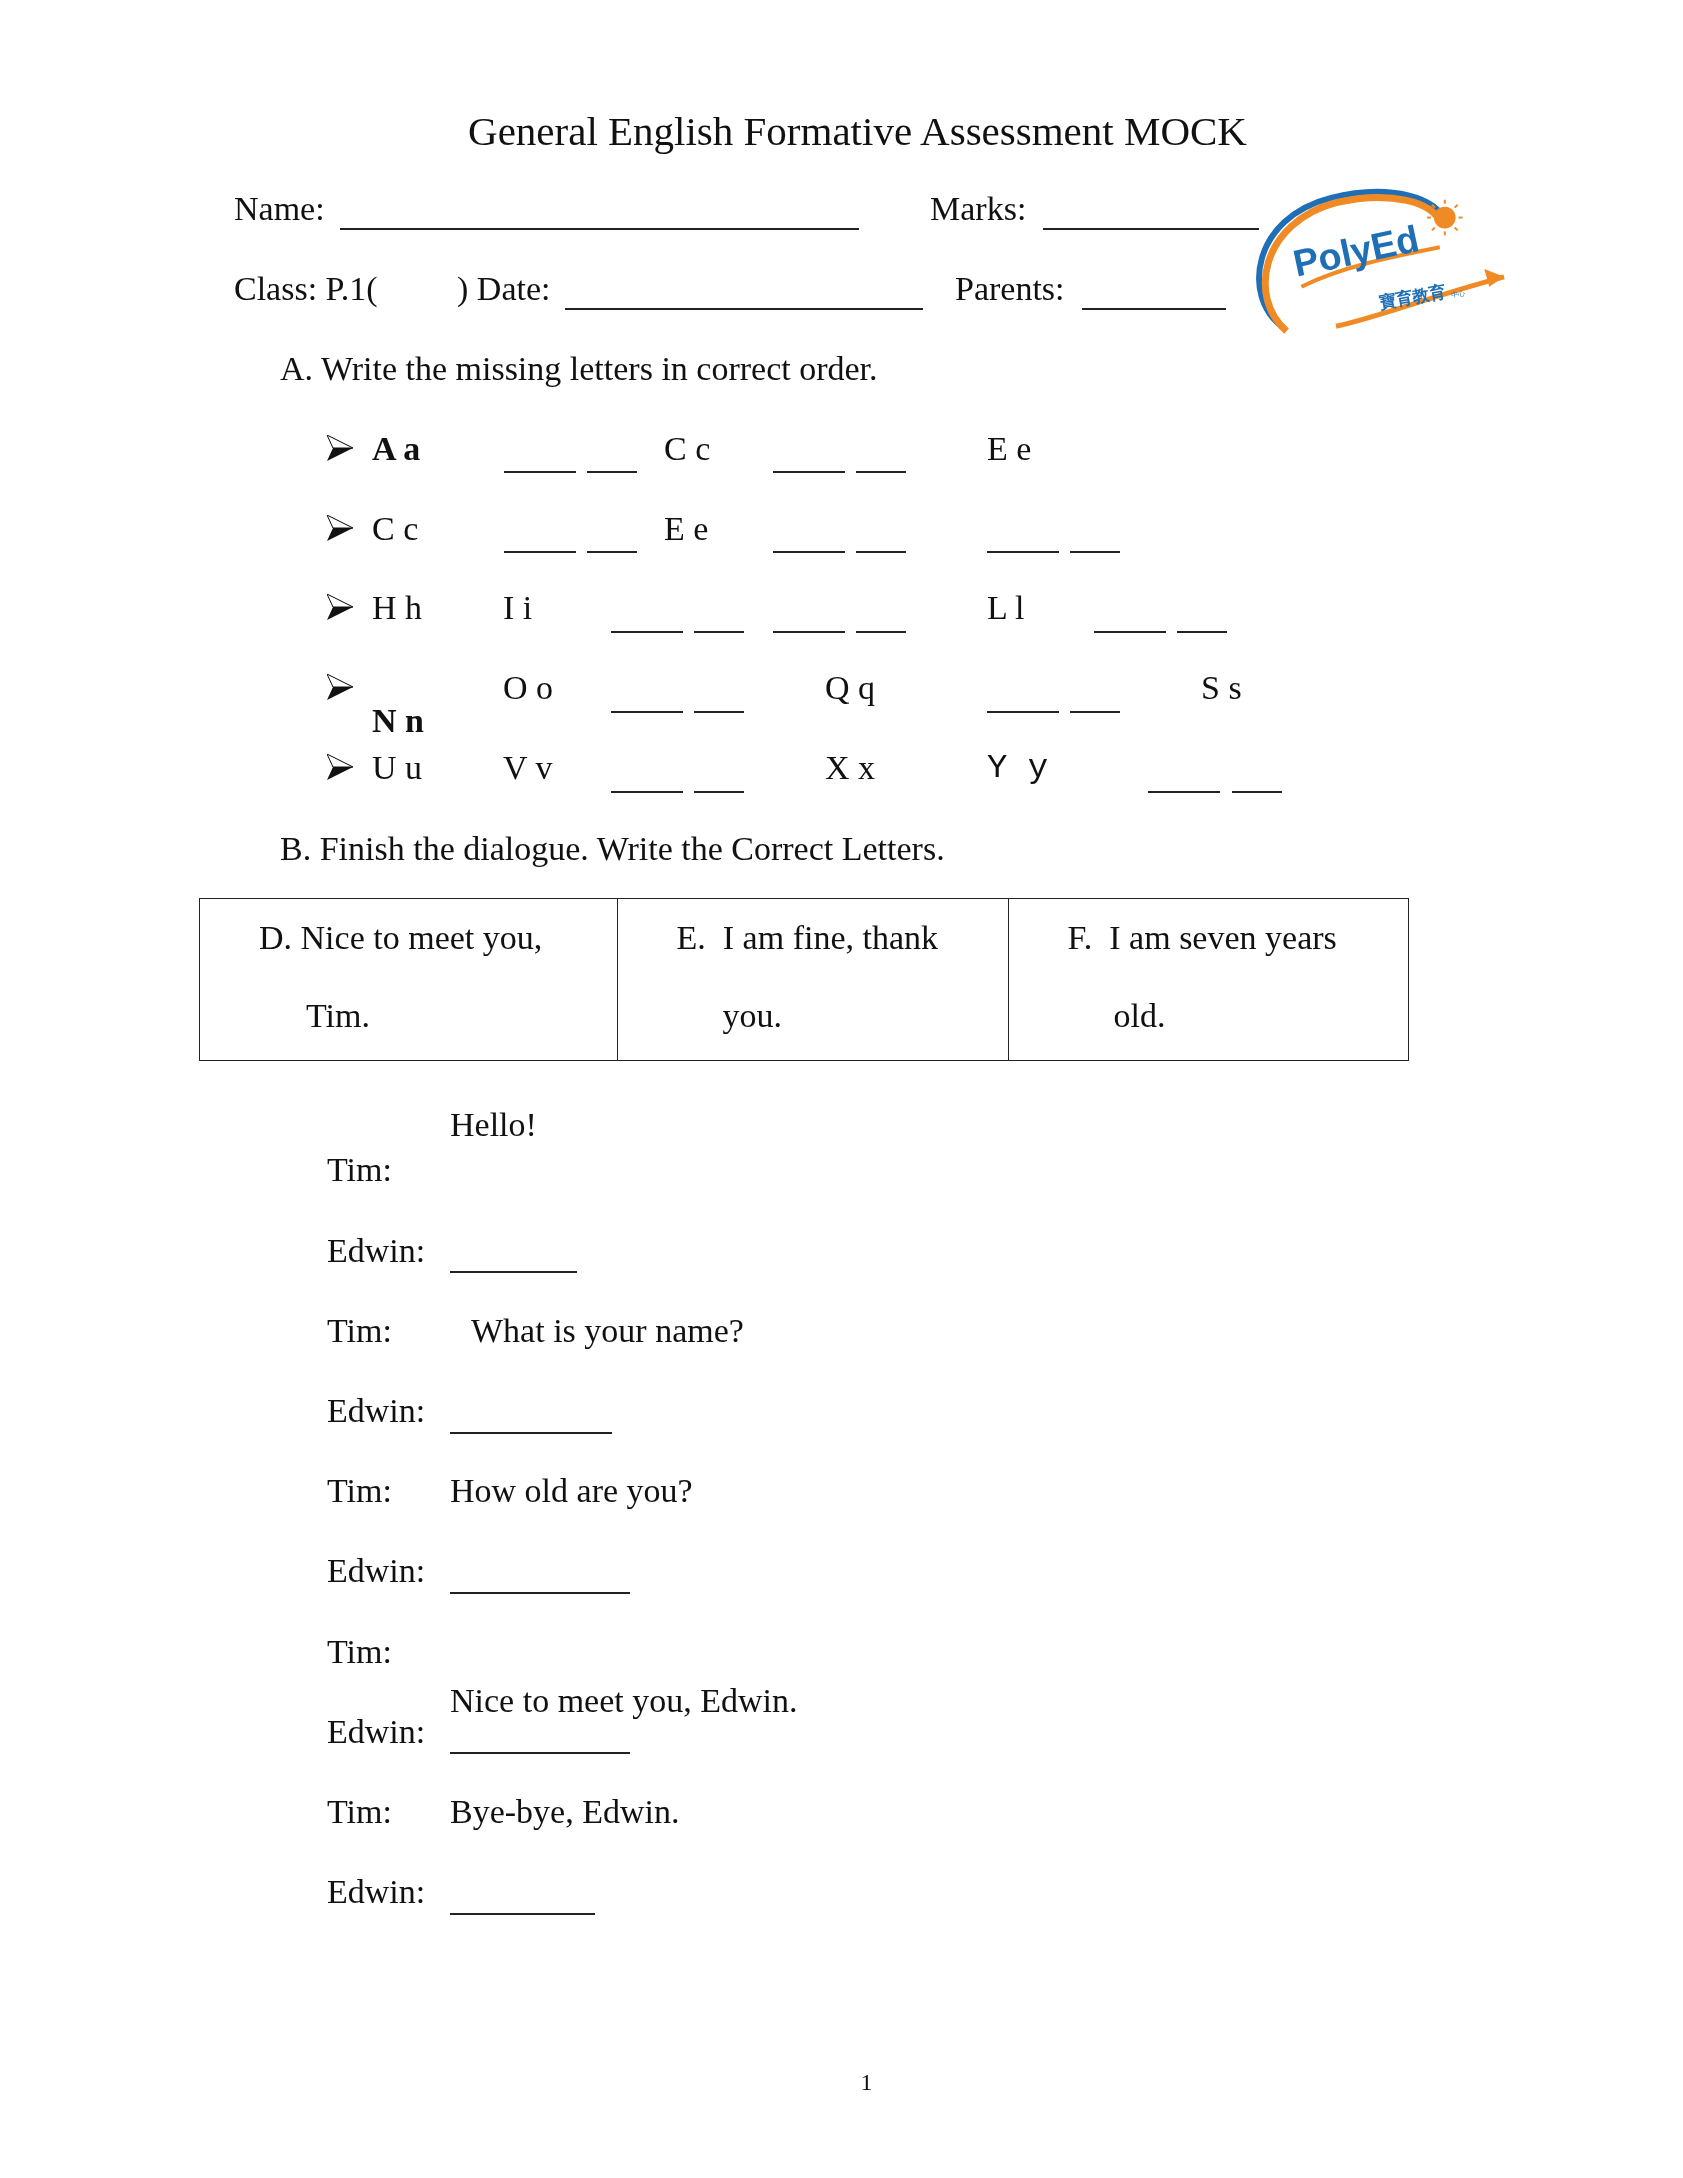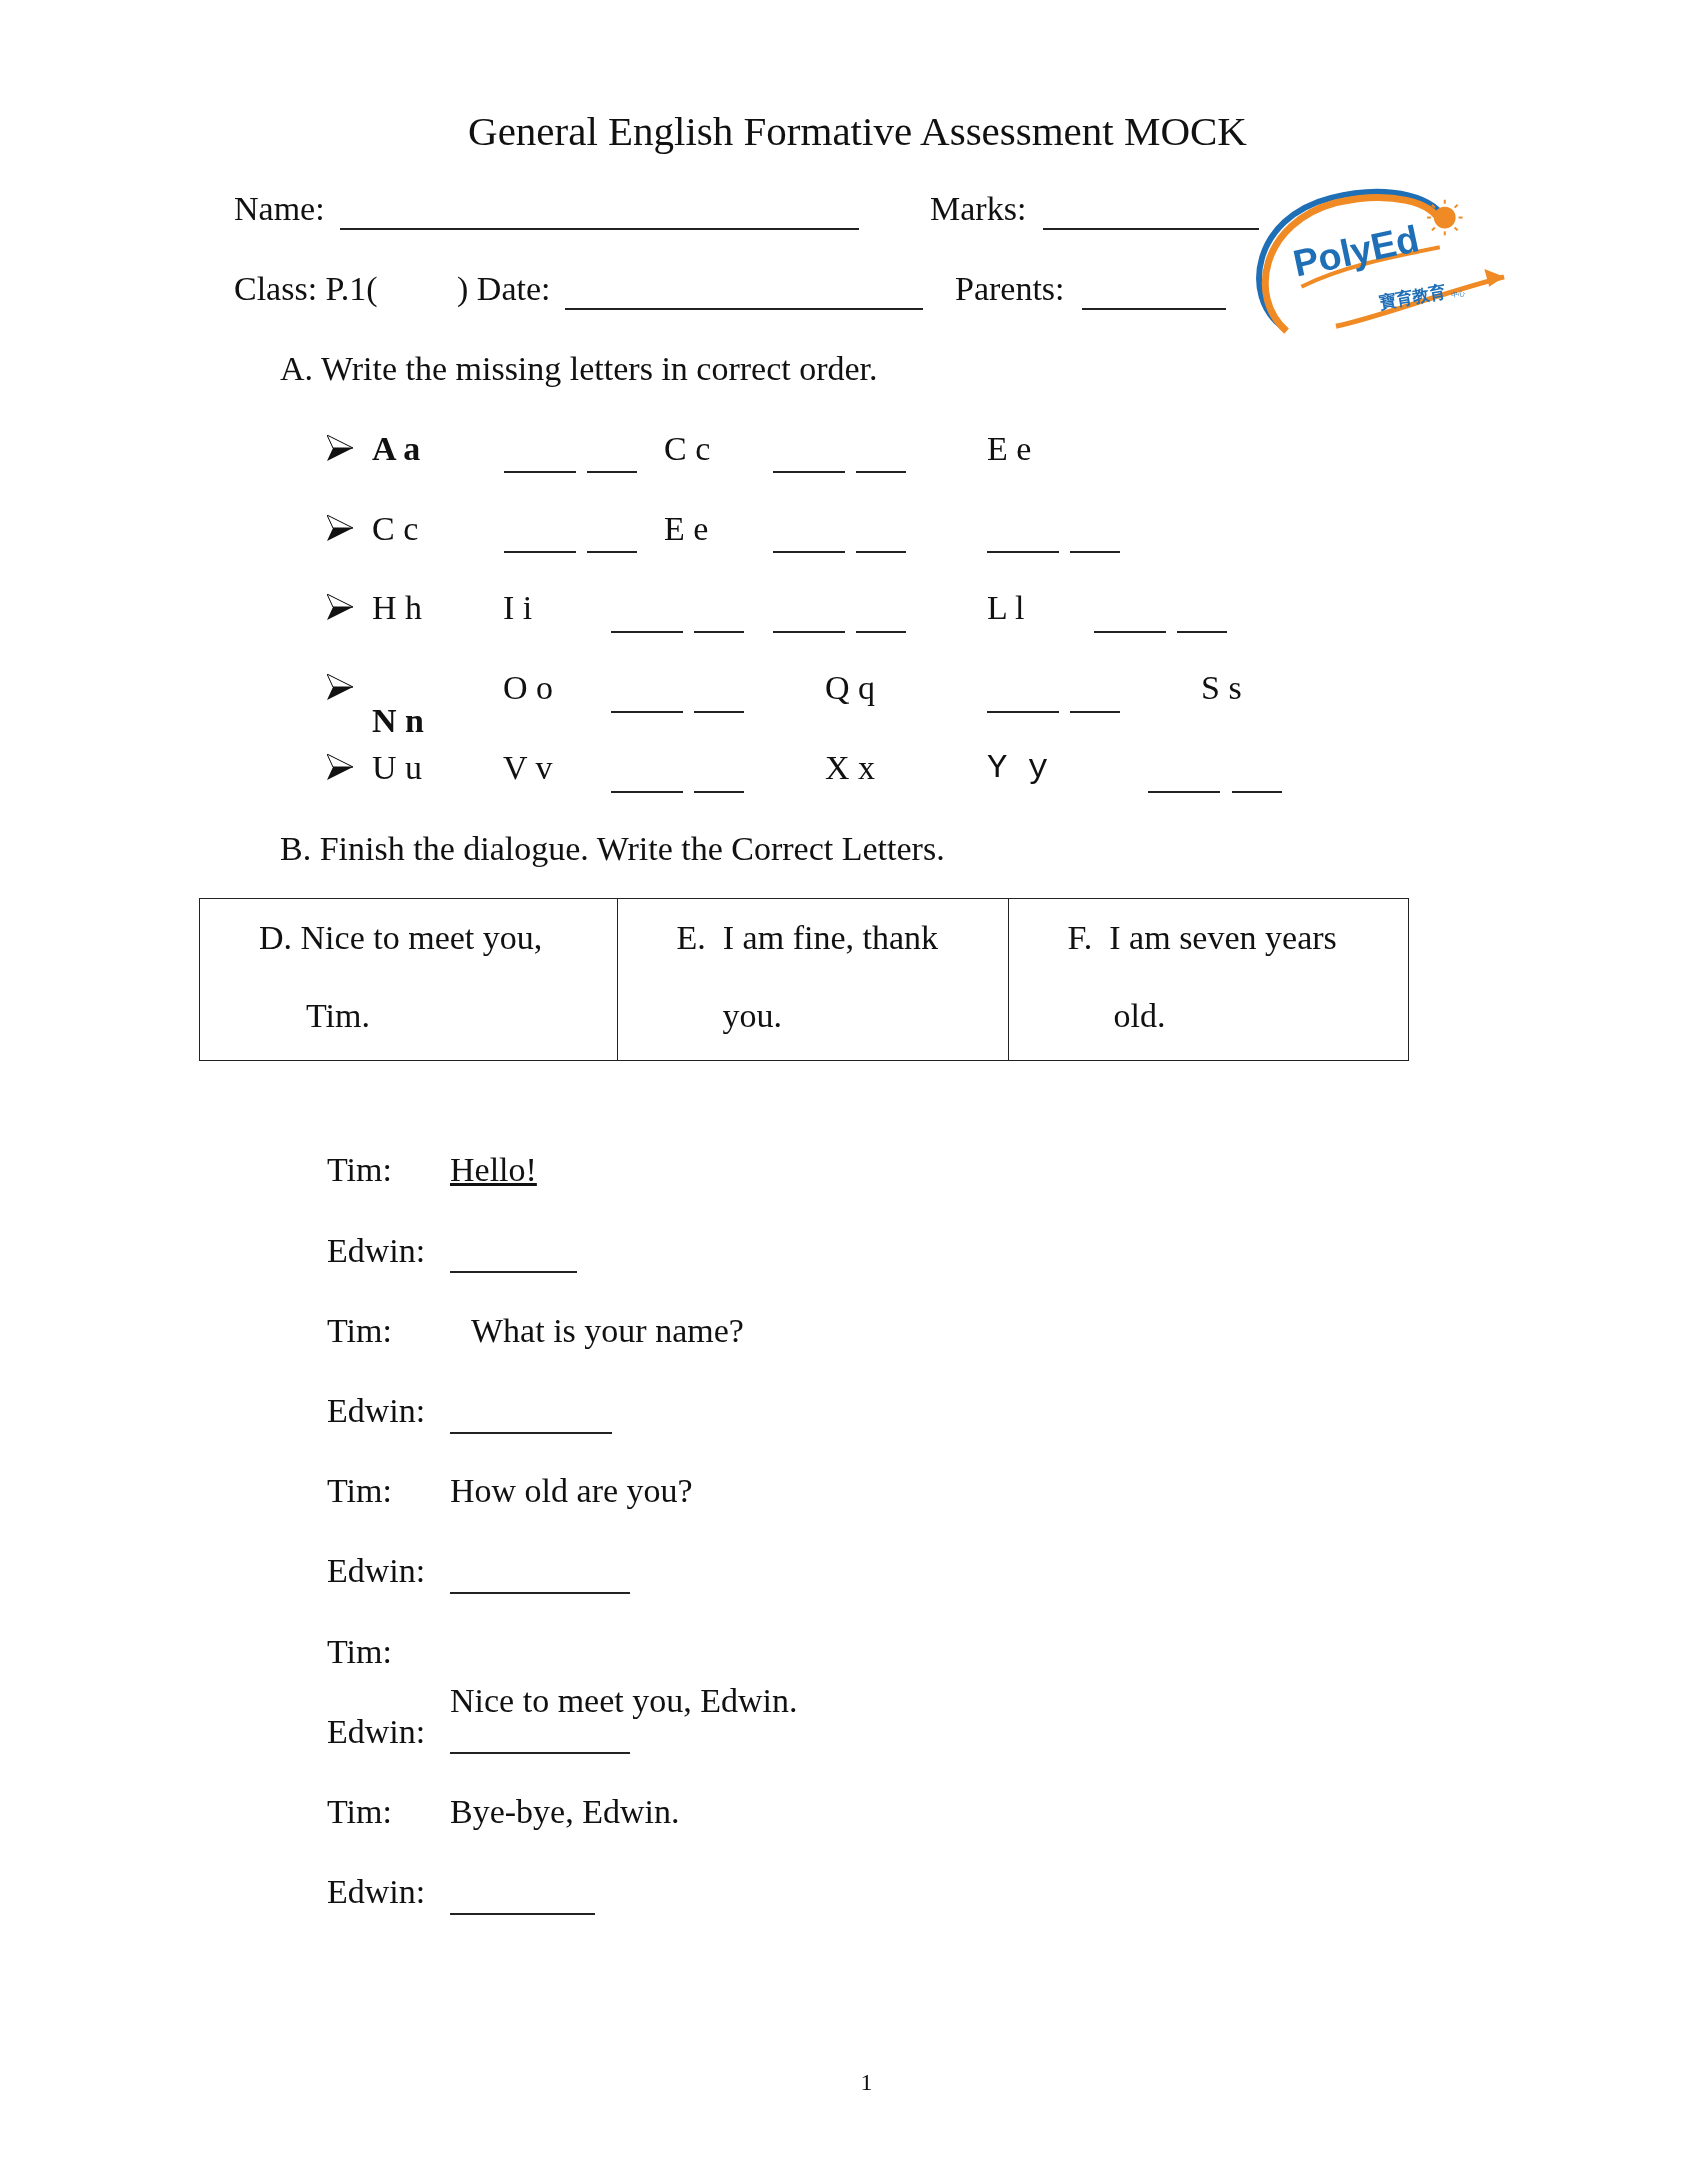--- a/index.html
+++ b/index.html
@@ -151,21 +151,21 @@
     <td>
       <div style="padding:20px 0 0 59px;"><span>F.</span>&nbsp; <span>I am seven years</span></div>
       <div style="padding:40px 0 0 105px;">old.</div>
     </td>
   </tr>
 </tbody>
   </table>
 
 <div>
   <div class="dlg-speaker" style="top:1151px;left:327px;">Tim:</div>
-  <div class="dlg-line" style="top:1151px;left:450px;text-decoration:underline;">Hello!</div>
+  <div class="dlg-line" style="top:1106px;left:450px;">Hello!</div>
 
   <div class="dlg-speaker" style="top:1232px;left:327px;">Edwin:</div>
   <div class="abs gap-blank" style="top:1271px;left:450px;width:127px;"></div>
 
   <div class="dlg-speaker" style="top:1312px;left:327px;">Tim:</div>
   <div class="dlg-line" style="top:1312px;left:471px;">What is your name?</div>
 
   <div class="dlg-speaker" style="top:1392px;left:327px;">Edwin:</div>
   <div class="abs gap-blank" style="top:1432px;left:450px;width:162px;"></div>
 

